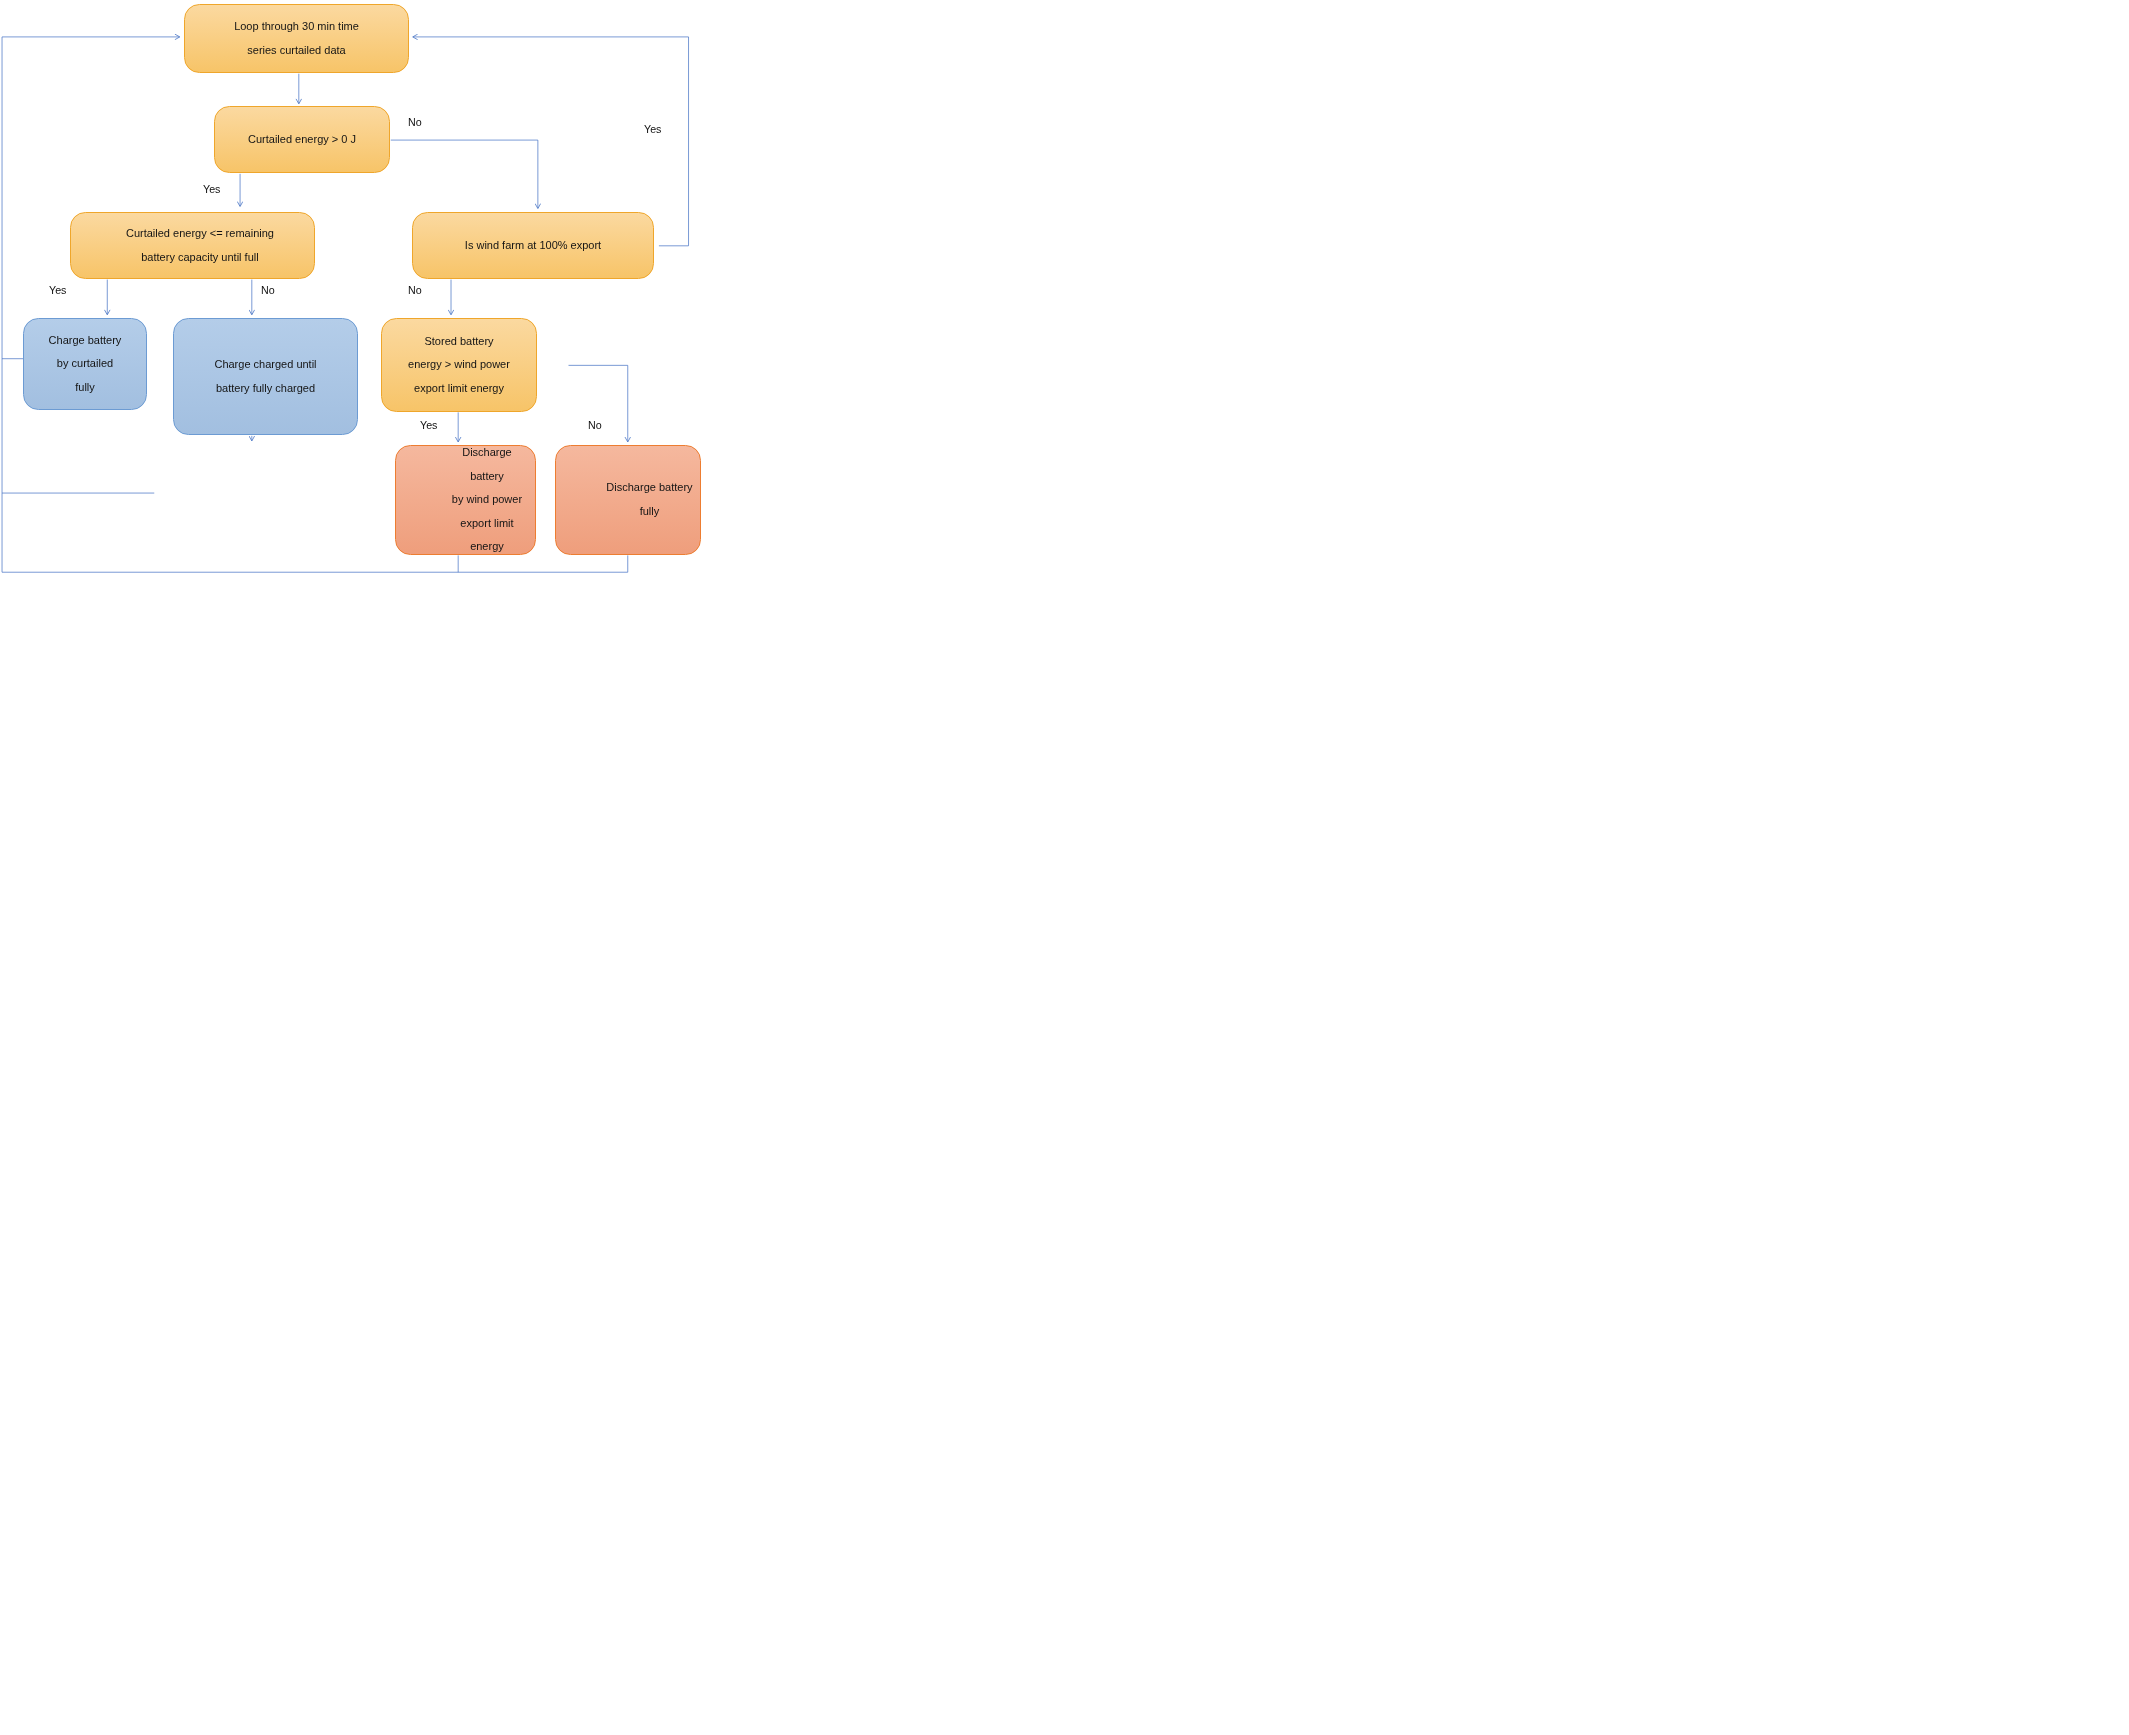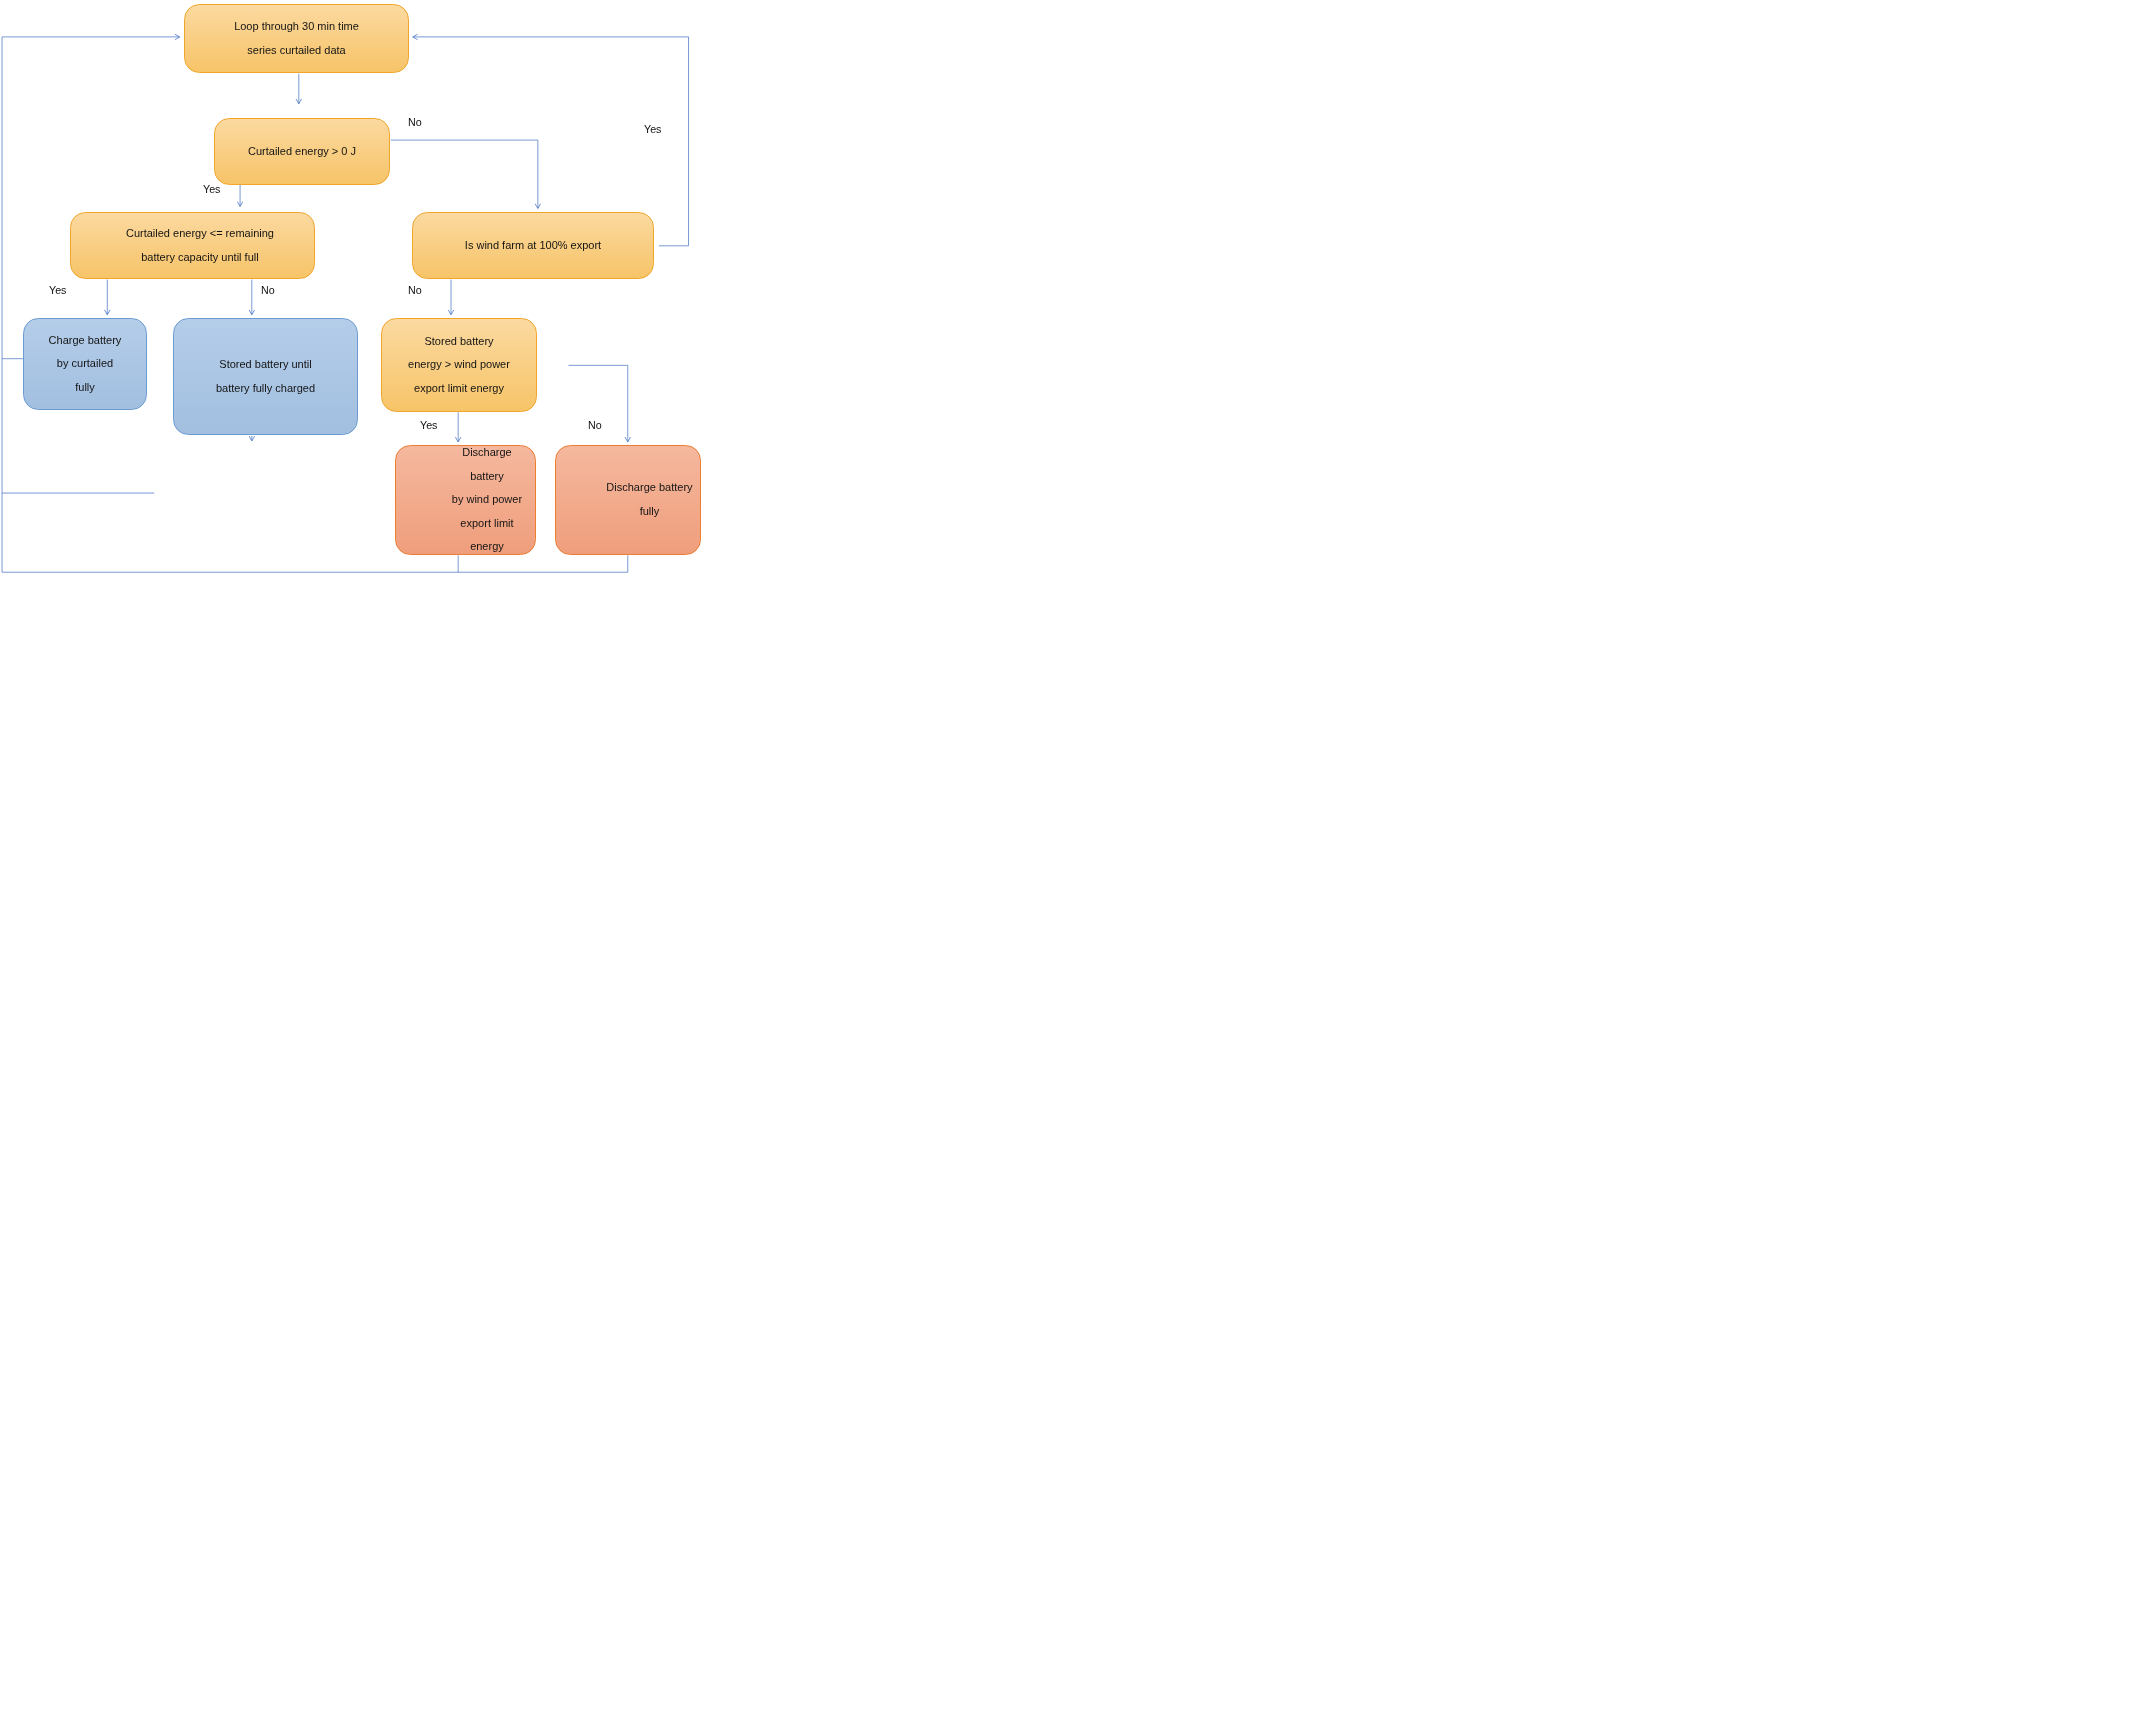--- a/index.html
+++ b/index.html
@@ -80,32 +80,32 @@
       <path d="M 897 1087 L 897 1120"></path>
       <path d="M 1229 1087 L 1229 1120"></path>
       <path d="M 1229 1120 L 4 1120 L 4 72 L 351 72" marker-end="url(#arrow)"></path>
       <path d="M 1290 481 L 1348 481 L 1348 72 L 809 72" marker-end="url(#arrow)"></path>
     </g>
   </svg>
 
   <div class="node decision" style="left:184px; top:4.1px; width:225px; height:69px;">Loop through 30 min time
 series curtailed data</div>
 
-  <div class="node decision" style="left:214px; top:118px; width:176px; height:67px;">Curtailed energy &gt; 0 J</div>
+  <div class="node decision" style="left:214px; top:106px; width:176px; height:67px;">Curtailed energy &gt; 0 J</div>
 
   <div class="node decision" style="left:70px; top:212px; width:245px; height:67px;padding-left:20px;">Curtailed energy &lt;= remaining
 battery capacity until full</div>
 
   <div class="node decision" style="left:412px; top:212px; width:242px; height:67px;">Is wind farm at 100% export</div>
 
   <div class="node action-blue" style="left:23px; top:318px; width:124px; height:92px;">Charge battery
 by curtailed
 fully</div>
 
-  <div class="node action-blue" style="left:173px; top:318px; width:185px; height:117px;">Stored battery until
+  <div class="node action-blue" style="left:173px; top:318px; width:185px; height:117px;">Charge charged until
 battery fully charged</div>
 
   <div class="node decision" style="left:381px; top:318px; width:156px; height:94px;">Stored battery
 energy &gt; wind power
 export limit energy</div>
 
 
   <div class="node action-salmon" style="left:395px; top:445px; width:141px; height:110px;">Discharge battery
 by wind power
 export limit energy</div>

